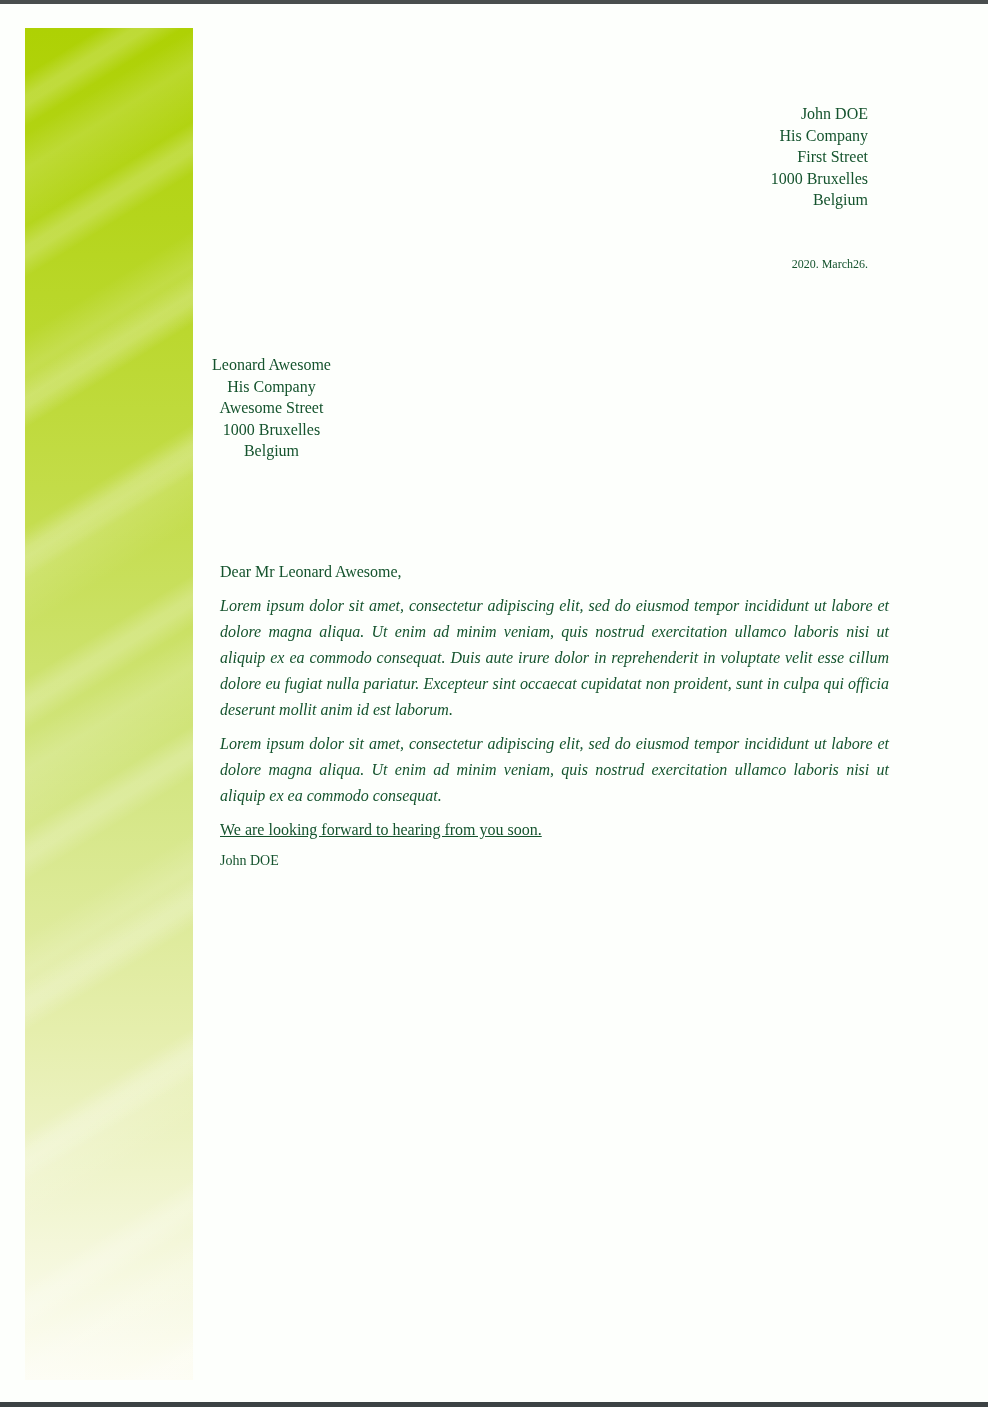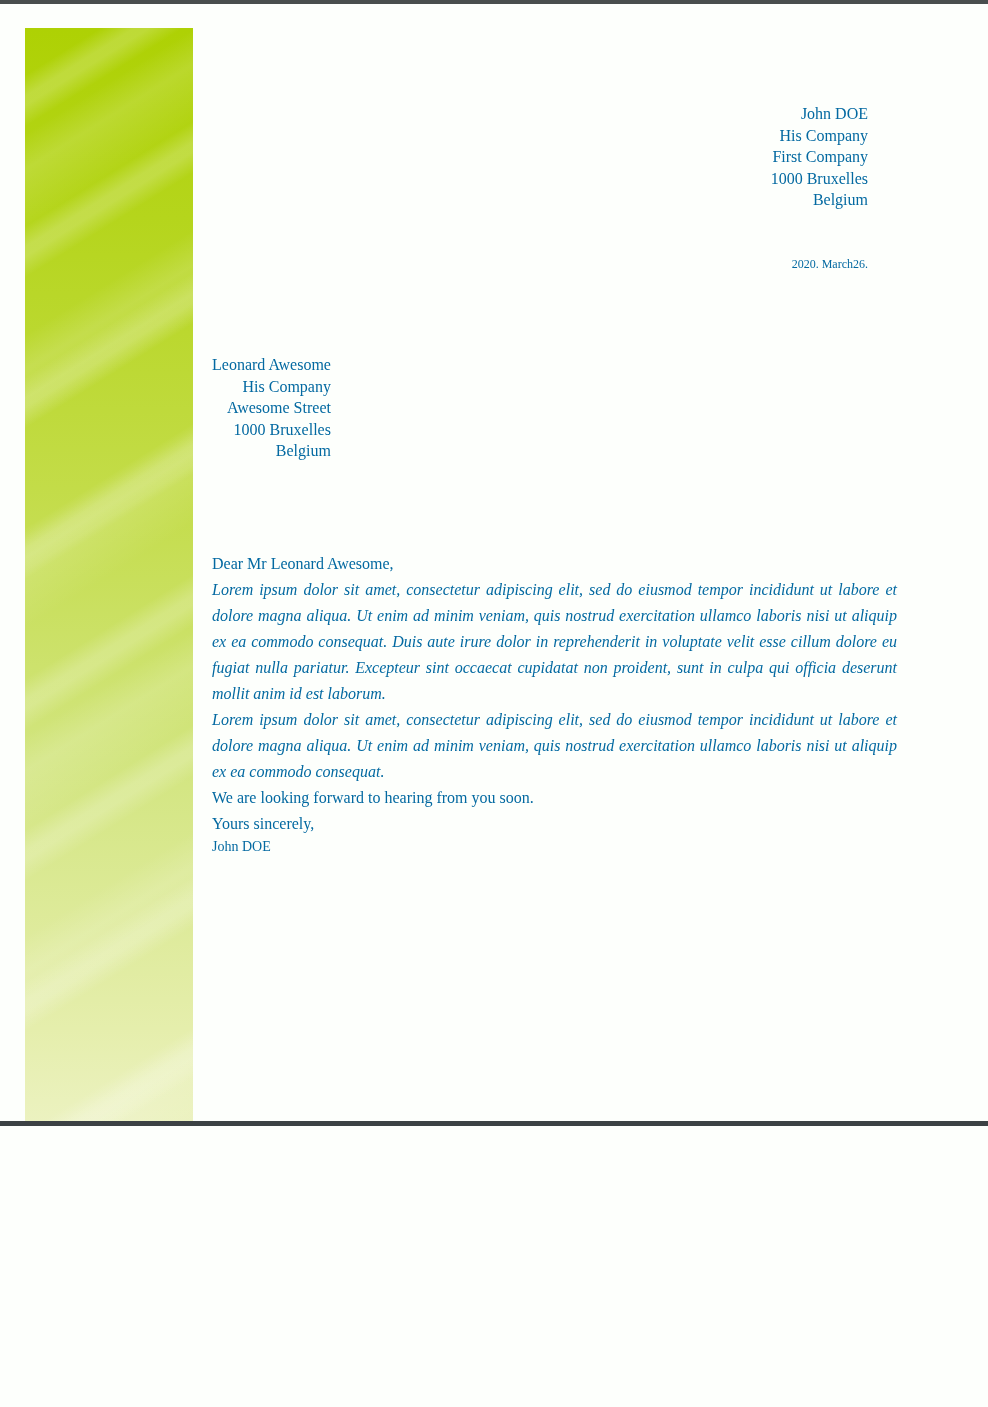--- a/index.html
+++ b/index.html
@@ -3,25 +3,25 @@
 <meta charset="utf-8">
 <style>
   html, body {
     margin: 0;
     padding: 0;
     background: #fdfffc;
   }
   .page {
     position: relative;
     width: 988px;
-    height: 1126px;
+    height: 1407px;
     background: #fdfffc;
     overflow: hidden;
     font-family: "Liberation Serif", "DejaVu Serif", serif;
-    color: #0369a1;
+    color: #14532d;
   }
   .top-bar {
     position: absolute;
     top: 0; left: 0; right: 0;
     height: 4px;
     background: #494e4e;
   }
   .bottom-bar {
     position: absolute;
     bottom: 0; left: 0; right: 0;
@@ -71,79 +71,78 @@
     right: 120px;
     text-align: right;
     font-size: 12px;
     line-height: 21.5px;
     white-space: nowrap;
   }
   .recipient {
     position: absolute;
     top: 354px;
     left: 212px;
-    text-align: right;
+    text-align: center;
     font-size: 16px;
     line-height: 21.5px;
     white-space: nowrap;
   }
   .body-block {
     position: absolute;
     top: 551px;
     left: 212px;
     width: 685px;
     font-size: 16px;
     line-height: 26px;
   }
-  .body-block p { margin: 0; }
+  .body-block p { margin: 8px; }
   .salutation { margin: 0 0 17px 0; }
   .para {
     margin: 0 0 18px 0;
     text-align: justify;
     font-style: italic;
   }
-  .closing { margin: 13px 0 22px 0; }
+  .closing { margin: 13px 0 22px 0; text-decoration: underline; }
   .valediction { margin: 0; }
   .signature {
     margin: 24px 0 0 0;
     font-size: 14px;
     line-height: 20px;
   }
 </style>
 </head>
 <body>
 
 <div class="page">
 
   <div class="top-bar"></div>
 
   <div class="side-bar"></div>
 
   <div class="sender">
     <div>John DOE</div>
     <div>His Company</div>
-    <div>First Company</div>
+    <div>First Street</div>
     <div>1000 Bruxelles</div>
     <div>Belgium</div>
   </div>
 
   <div class="date">2020. March26.</div>
 
   <div class="recipient">
     <div>Leonard Awesome</div>
     <div>His Company</div>
     <div>Awesome Street</div>
     <div>1000 Bruxelles</div>
     <div>Belgium</div>
   </div>
 
   <div class="body-block">
     <p class="salutation">Dear Mr Leonard Awesome,</p>
     <p class="para">Lorem ipsum dolor sit amet, consectetur adipiscing elit, sed do eiusmod tempor incididunt ut labore et dolore magna aliqua. Ut enim ad minim veniam, quis nostrud exercitation ullamco laboris nisi ut aliquip ex ea commodo consequat. Duis aute irure dolor in reprehenderit in voluptate velit esse cillum dolore eu fugiat nulla pariatur. Excepteur sint occaecat cupidatat non proident, sunt in culpa qui officia deserunt mollit anim id est laborum.</p>
     <p class="para">Lorem ipsum dolor sit amet, consectetur adipiscing elit, sed do eiusmod tempor incididunt ut labore et dolore magna aliqua. Ut enim ad minim veniam, quis nostrud exercitation ullamco laboris nisi ut aliquip ex ea commodo consequat.</p>
     <p class="closing">We are looking forward to hearing from you soon.</p>
-    <p class="valediction">Yours sincerely,</p>
     <p class="signature">John DOE</p>
   </div>
 
   <div class="bottom-bar"></div>
 
 </div>
 
 </body></html>

